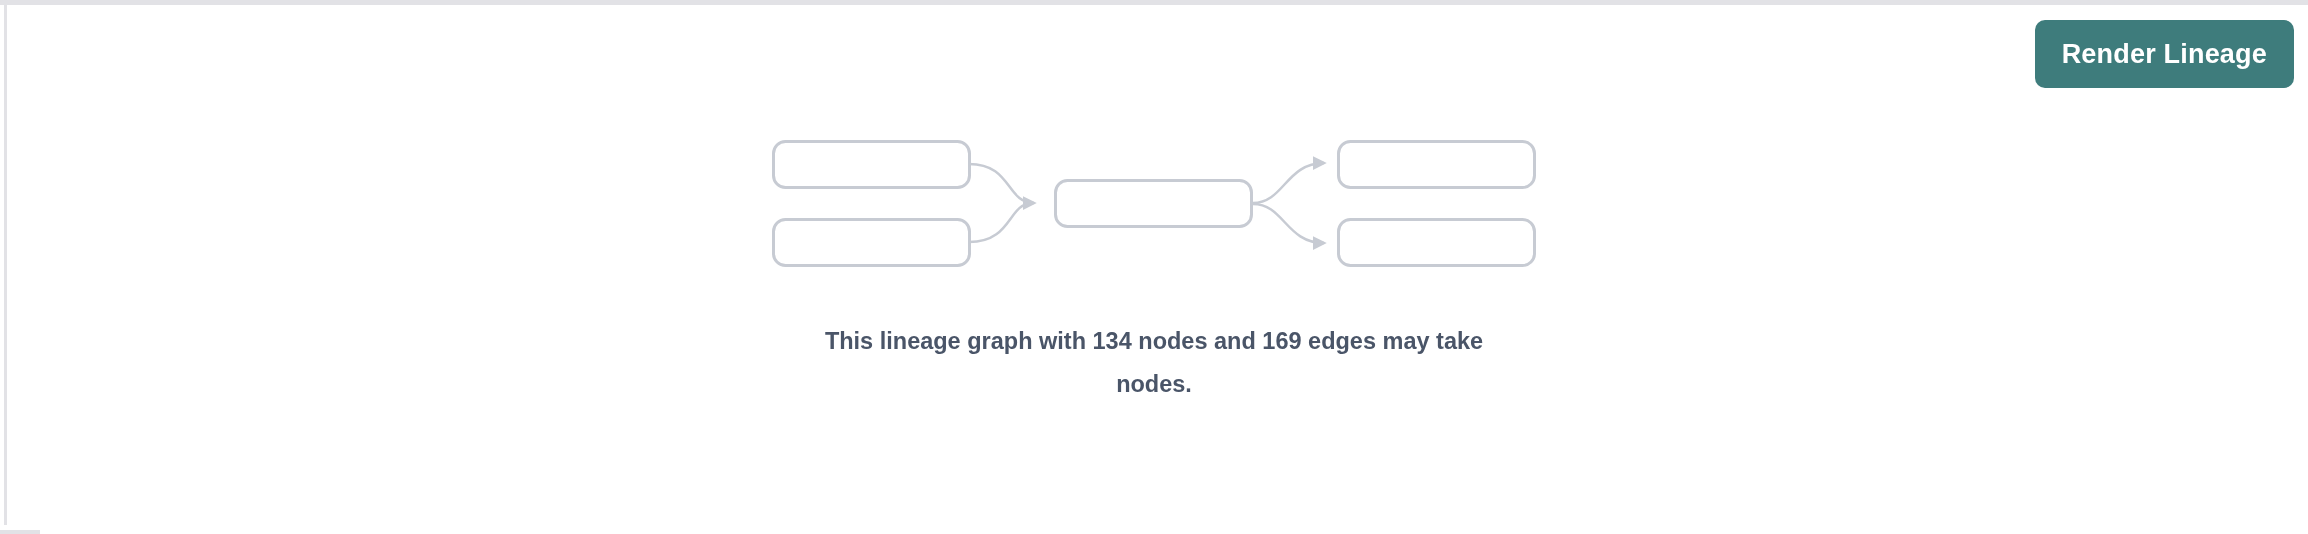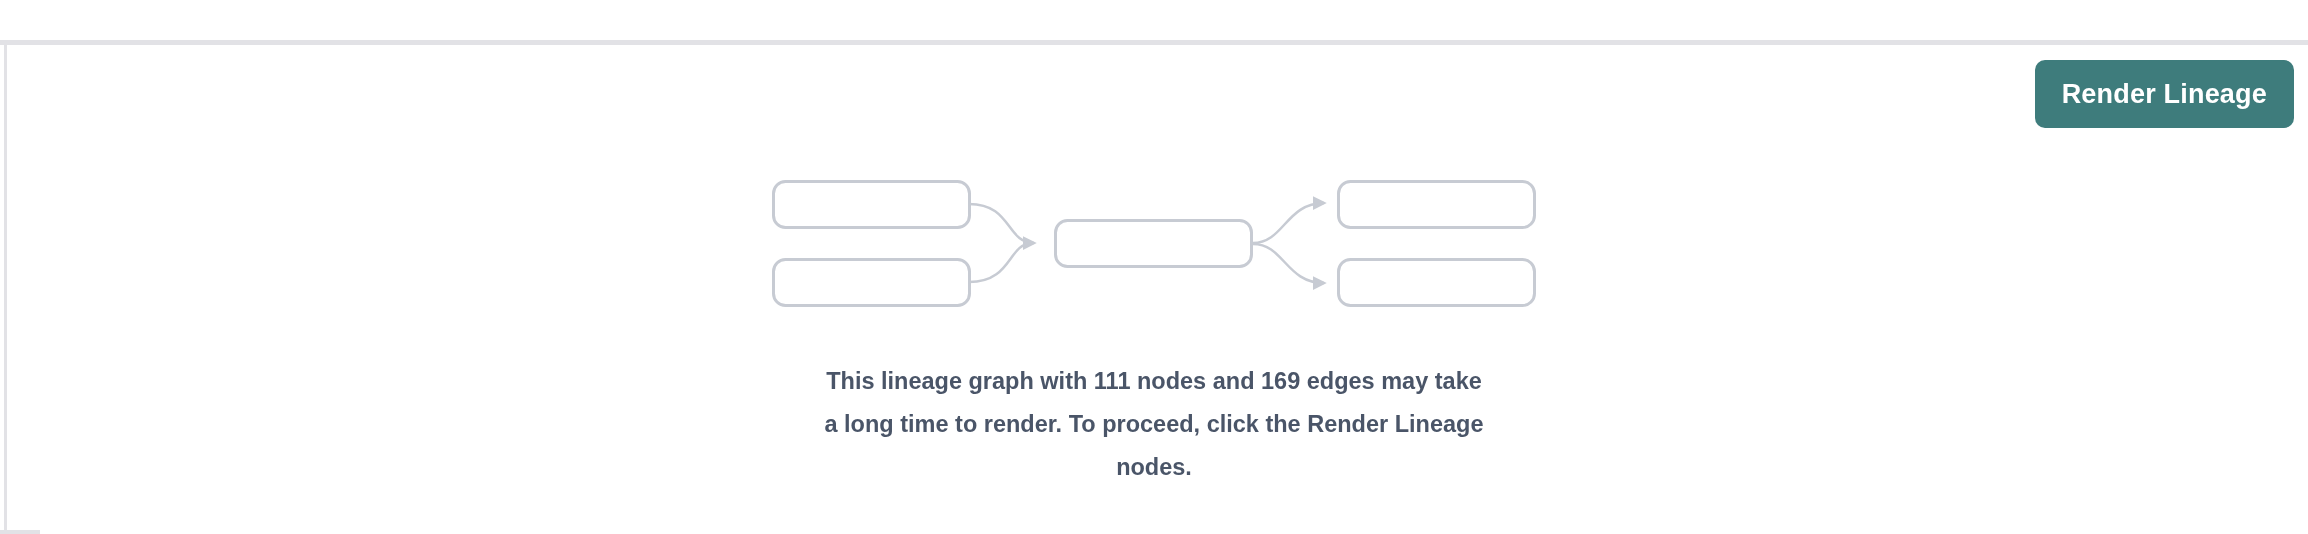--- a/index.html
+++ b/index.html
@@ -7,21 +7,20 @@
     width: 2308px; height: 534px;
     background: #ffffff;
     font-family: "Liberation Sans", sans-serif;
     overflow: hidden;
     position: relative;
   }
   .panel {
     position: absolute;
     inset: 0;
     background: #ffffff;
-    margin-top: 40px;
   }
   .top-border {
     position: absolute;
     top: 0; left: 0; right: 0;
     height: 5px;
     background: var(--panel-border, #E2E2E6);
   }
   .left-border {
     position: absolute;
     top: 5px; left: 4px;
@@ -112,19 +111,18 @@
       <path class="edge" d="M 481 64 C 512 64 514 103 552 103" marker-end="url(#arrow)"></path>
 
       <rect class="node" x="1.5" y="1.5" width="196" height="46" rx="12"></rect>
       <rect class="node" x="1.5" y="79.5" width="196" height="46" rx="12"></rect>
       <rect class="node" x="283.5" y="40.5" width="196" height="46" rx="12"></rect>
       <rect class="node" x="566.5" y="1.5" width="196" height="46" rx="12"></rect>
       <rect class="node" x="566.5" y="79.5" width="196" height="46" rx="12"></rect>
     </svg>
 
     <div class="message">
-      <div>This lineage graph with 111 nodes and 169 edges may take</div>
-      <div>a long time to render. To proceed, click the Render Lineage</div>
+      <div>This lineage graph with 134 nodes and 169 edges may take</div>
       <div>nodes.</div>
     </div>
 
   </div>
 </div>
 
 </body></html>

